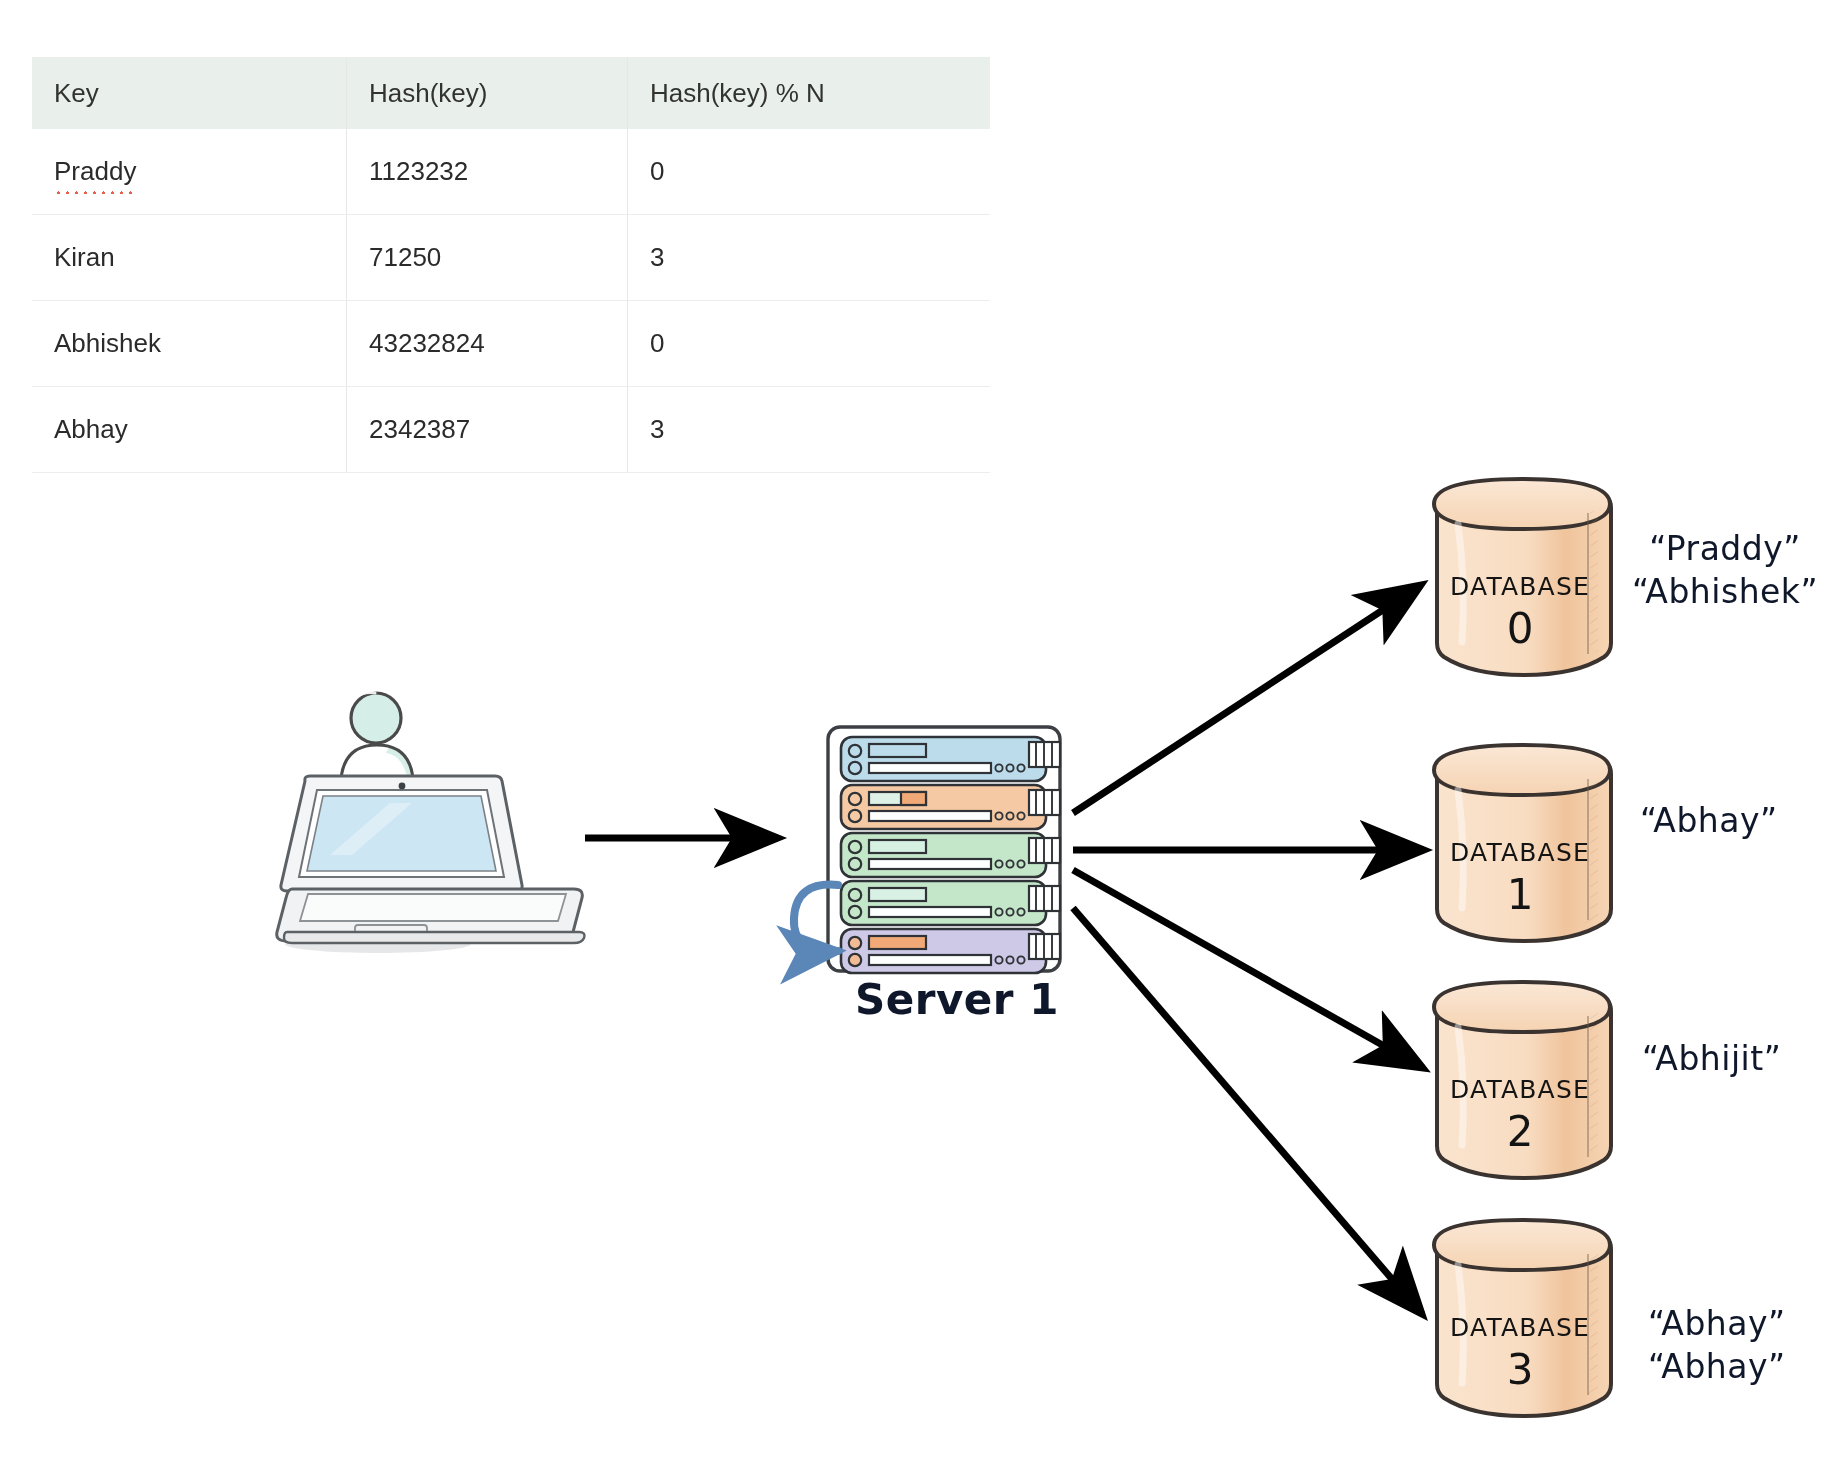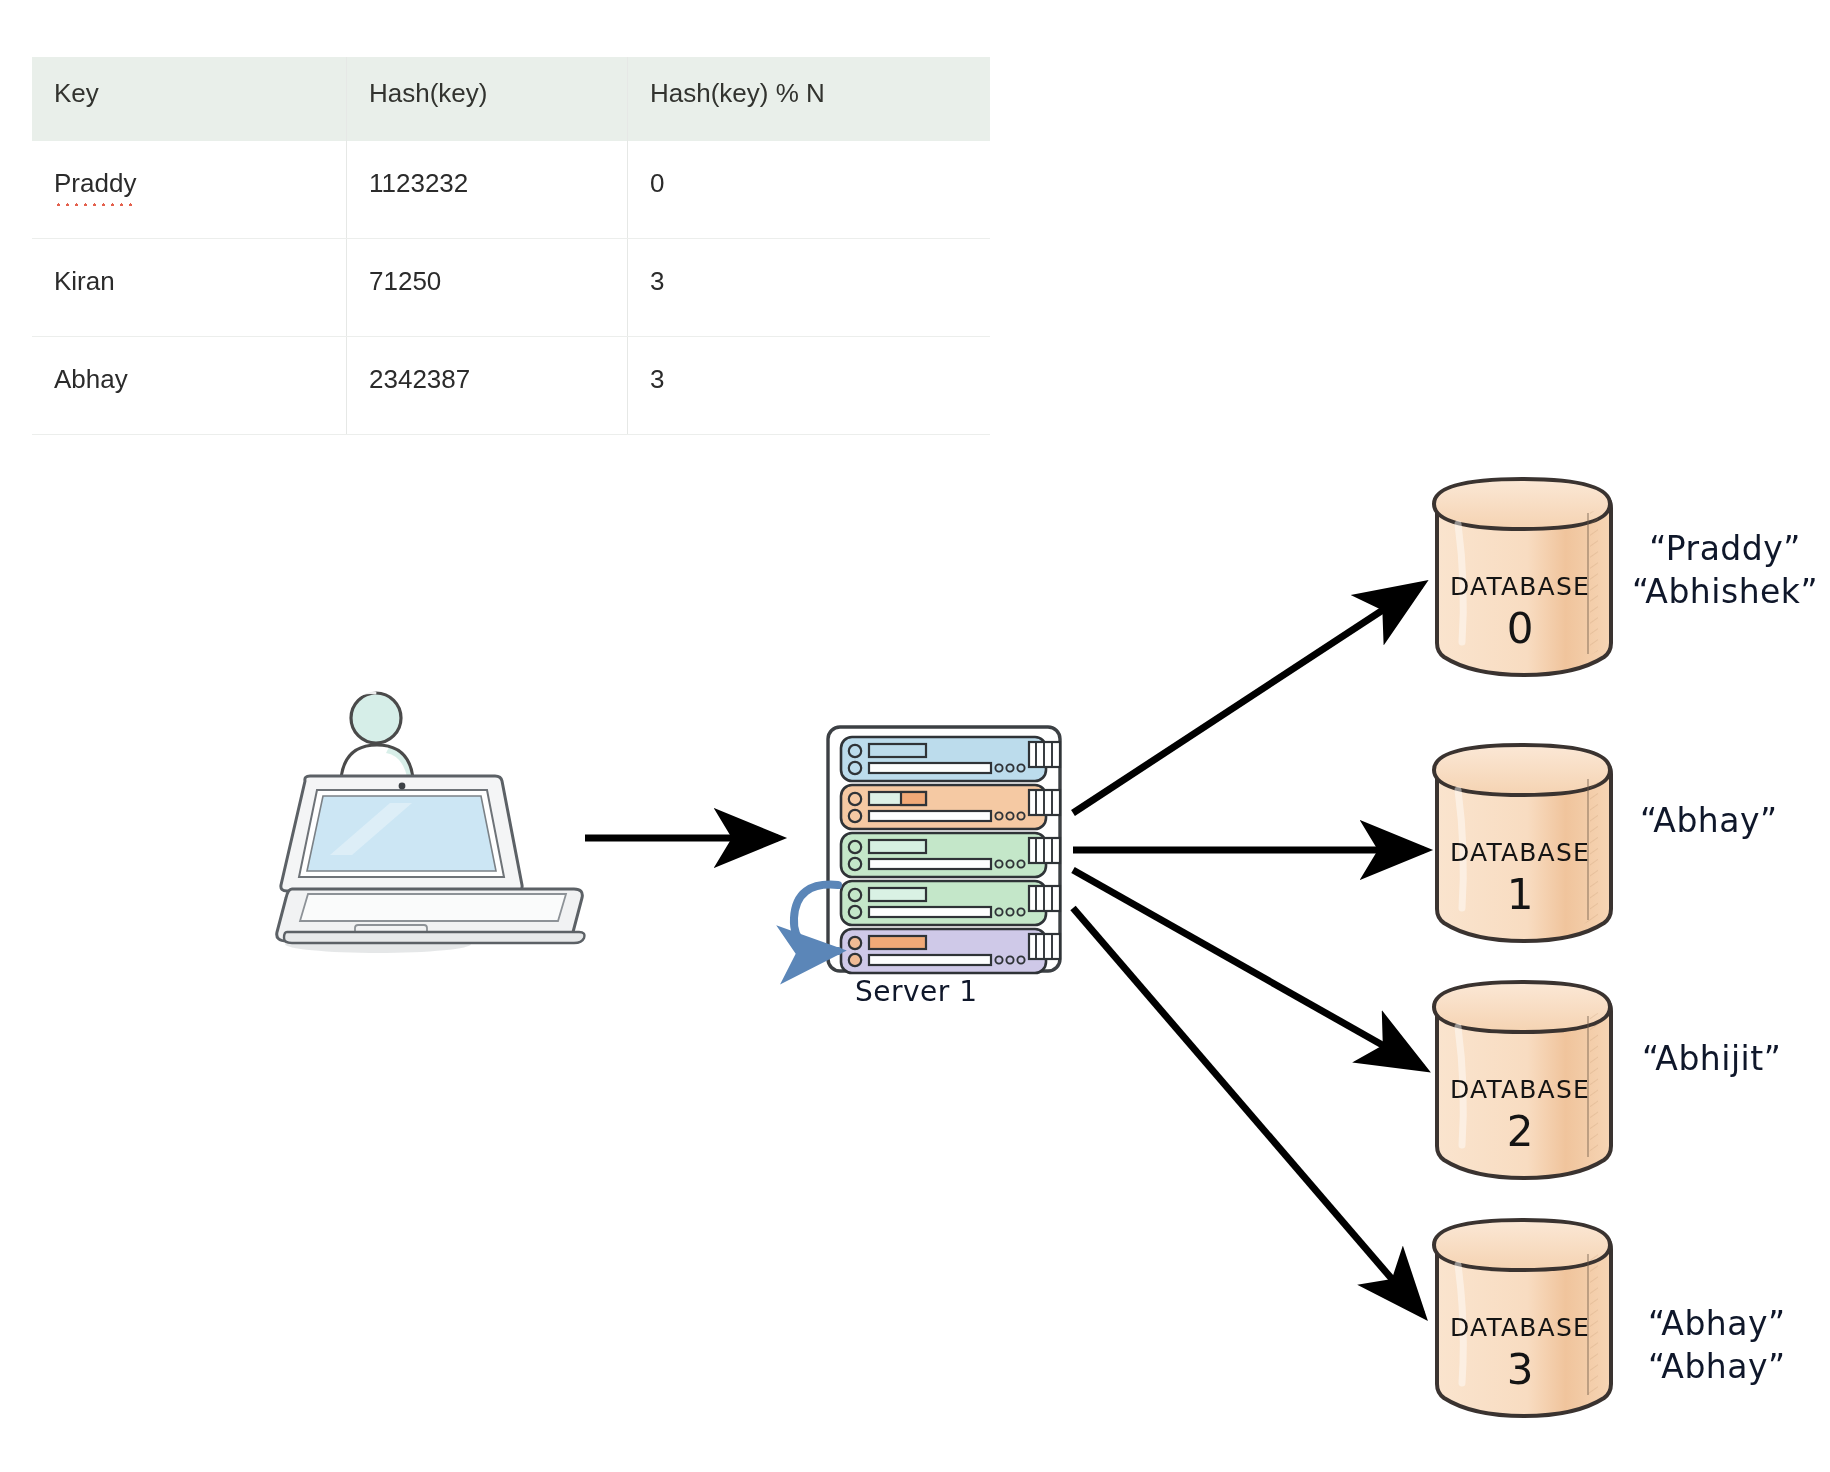--- a/index.html
+++ b/index.html
@@ -23,21 +23,21 @@
     width: 890px;
     border-collapse: collapse;
     table-layout: fixed;
   }
   .hash-table th,
   .hash-table td {
     text-align: left;
     font-size: 26px;
     font-weight: 400;
     color: #2b2b2b;
-    padding: 0 0 12px 22px;
+    padding: 0 0 0 22px;
     height: 85px;
     vertical-align: middle;
     border-right: 1px solid #e6e8e6;
     border-bottom: 1px solid #eceeec;
     font-family: "Liberation Sans", sans-serif;
   }
   .hash-table th {
     background: #e9efea;
     height: 72px;
     border-bottom: none;
@@ -85,22 +85,22 @@
   .hand-label {
     position: absolute;
     font-family: "DejaVu Sans", sans-serif;
     color: #0f172a;
     white-space: nowrap;
     letter-spacing: 0.5px;
   }
   .server-caption {
     left: 855px;
     top: 975px;
-    font-size: 28px;
-    font-weight: 400;
+    font-size: 42px;
+    font-weight: 700;
   }
   .db-keys {
     font-size: 33px;
     line-height: 1.30;
     text-align: center;
   }
   .db-keys-0 { left: 1632px; top: 528px; }
   .db-keys-1 { left: 1640px; top: 800px; }
   .db-keys-2 { left: 1642px; top: 1038px; }
   .db-keys-3 { left: 1648px; top: 1303px; }
@@ -119,20 +119,25 @@
   <tbody>
     <tr>
       <td><span class="spell-error">Praddy</span></td>
       <td>1123232</td>
       <td>0</td>
     </tr>
     <tr>
       <td>Kiran</td>
       <td>71250</td>
       <td>3</td>
+    </tr>
+    <tr>
+      <td>Abhishek</td>
+      <td>43232824</td>
+      <td>0</td>
     </tr>
     <tr>
       <td>Abhay</td>
       <td>2342387</td>
       <td>3</td>
     </tr>
   </tbody>
 </table>
 
 <div class="diagram-layer">

